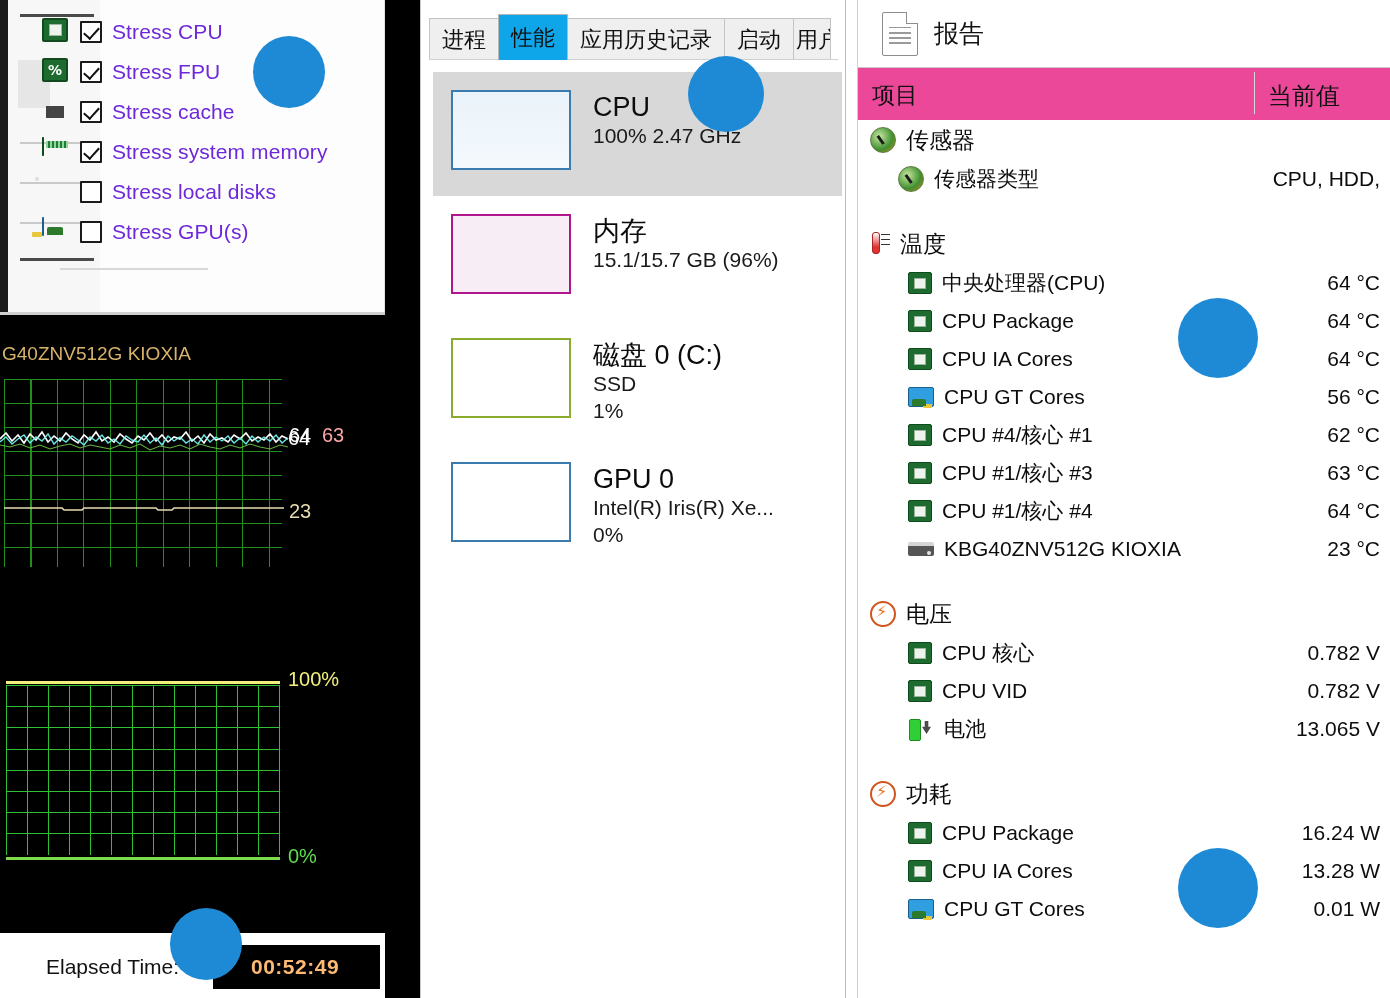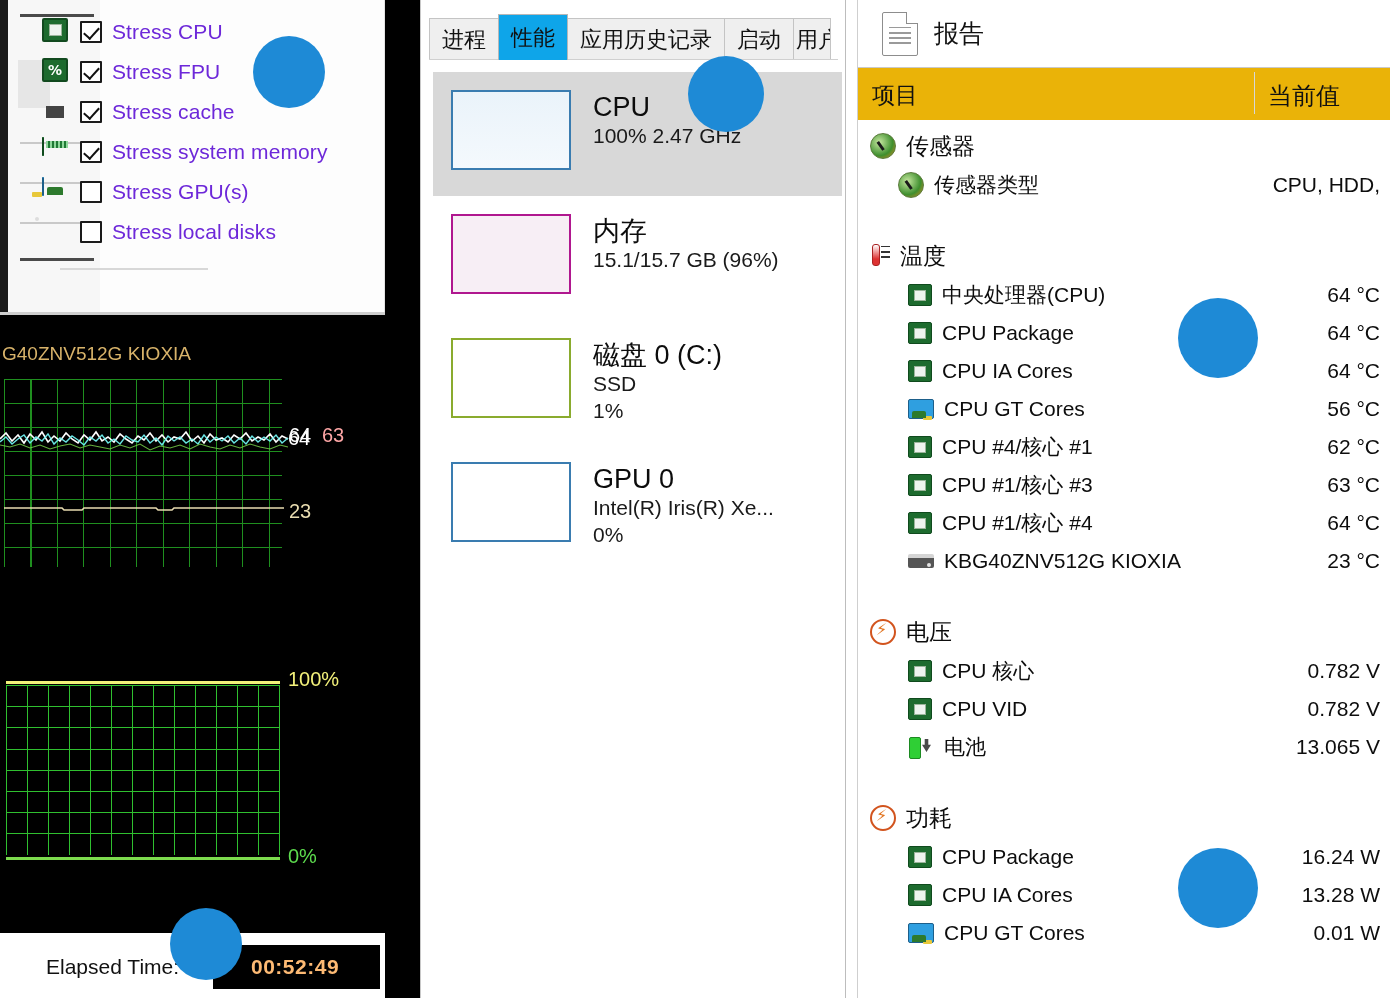--- a/index.html
+++ b/index.html
@@ -121,27 +121,27 @@
                 border-bottom:1px solid #c9c9c9; display:flex; align-items:center; }
   .hw-doc-icon { width:36px; height:44px; margin-left:24px; margin-right:16px; background:#fff;
                  border:1.5px solid #8d8d8d; border-radius:2px; position:relative; }
   .hw-doc-icon::before { content:""; position:absolute; right:-1px; top:-1px; width:11px; height:11px;
                          background:#fff; border-left:1.5px solid #8d8d8d; border-bottom:1.5px solid #8d8d8d;
                          transform:rotate(0deg); }
   .hw-doc-icon i { position:absolute; left:6px; top:14px; width:22px; height:18px;
                    background:repeating-linear-gradient(to bottom,#9a9a9a 0 1.5px,transparent 1.5px 5px); }
   .hw-rep-lbl { font-size:25px; color:#111; }
 
-  .hw-head { position:absolute; left:0; top:68px; width:532px; height:52px; background:#eab308;font-family:Liberation Mono, monospace; }
+  .hw-head { position:absolute; left:0; top:68px; width:532px; height:52px; background:#ec4899;font-family:Liberation Mono, monospace; }
   .hw-head .c1 { position:absolute; left:14px; top:12px; font-size:23px; color:#111; }
   .hw-head .c2 { position:absolute; left:410px; top:12px; font-size:24px; color:#111; }
   .hw-head .sep { position:absolute; left:396px; top:4px; width:1px; height:42px; background:#d7d7d7; }
 
   .hw-body { position:absolute; left:0; top:120px; width:532px; height:878px; overflow:hidden; }
-  .hw-group { display:flex; align-items:center; height:40px; padding-left:12px; margin-top:6px; }
+  .hw-group { display:flex; align-items:center; height:40px; padding-left:12px; }
   .hw-group .gname { font-size:23px; color:#0d0d0d; margin-left:10px; white-space:nowrap; }
   .hw-row { position:relative; display:flex; align-items:center; height:38px; padding-left:50px; }
   .hw-row .rname { font-size:21px; color:#0d0d0d; margin-left:10px; white-space:nowrap; }
   .hw-row .rval { position:absolute; right:10px; font-size:21px; color:#0d0d0d; white-space:nowrap; }
   .hw-spacer { height:26px; }
 
   .gi-sensor { width:26px;height:26px;border-radius:50%;
      background:radial-gradient(circle at 35% 35%,#c7e8a0,#3f8f2f 60%,#e08a1e 100%);
      border:1px solid #5a7a3a; position:relative; flex:0 0 26px; }
   .gi-sensor::after { content:""; position:absolute; left:11px; top:6px; width:3px; height:10px;
@@ -214,28 +214,28 @@
         <span class="sicon"><span class="ic-cache"></span></span>
         <span class="chk on"></span>
         <span class="slabel">Stress cache</span>
       </div>
       <div class="stress-row">
         <span class="sicon"><span class="ic-mem"></span></span>
         <span class="chk on"></span>
         <span class="slabel">Stress system memory</span>
       </div>
       <div class="stress-row">
+        <span class="sicon"><span class="ic-disk"></span></span>
+        <span class="chk"></span>
+        <span class="slabel">Stress local disks</span>
+      </div>
+      <div class="stress-row">
         <span class="sicon"><span class="ic-gpu"></span></span>
         <span class="chk"></span>
         <span class="slabel">Stress GPU(s)</span>
-      </div>
-      <div class="stress-row">
-        <span class="sicon"><span class="ic-disk"></span></span>
-        <span class="chk"></span>
-        <span class="slabel">Stress local disks</span>
       </div>
     </div>
     <div class="divider-s"></div>
   </div>
   <div class="cut-edge"></div>
 
   <div id="temp-graph">
     <div class="gtitle">G40ZNV512G KIOXIA</div>
     <div class="grid" style="left:4px; top:64px; width:278px; height:188px;"></div>
 

